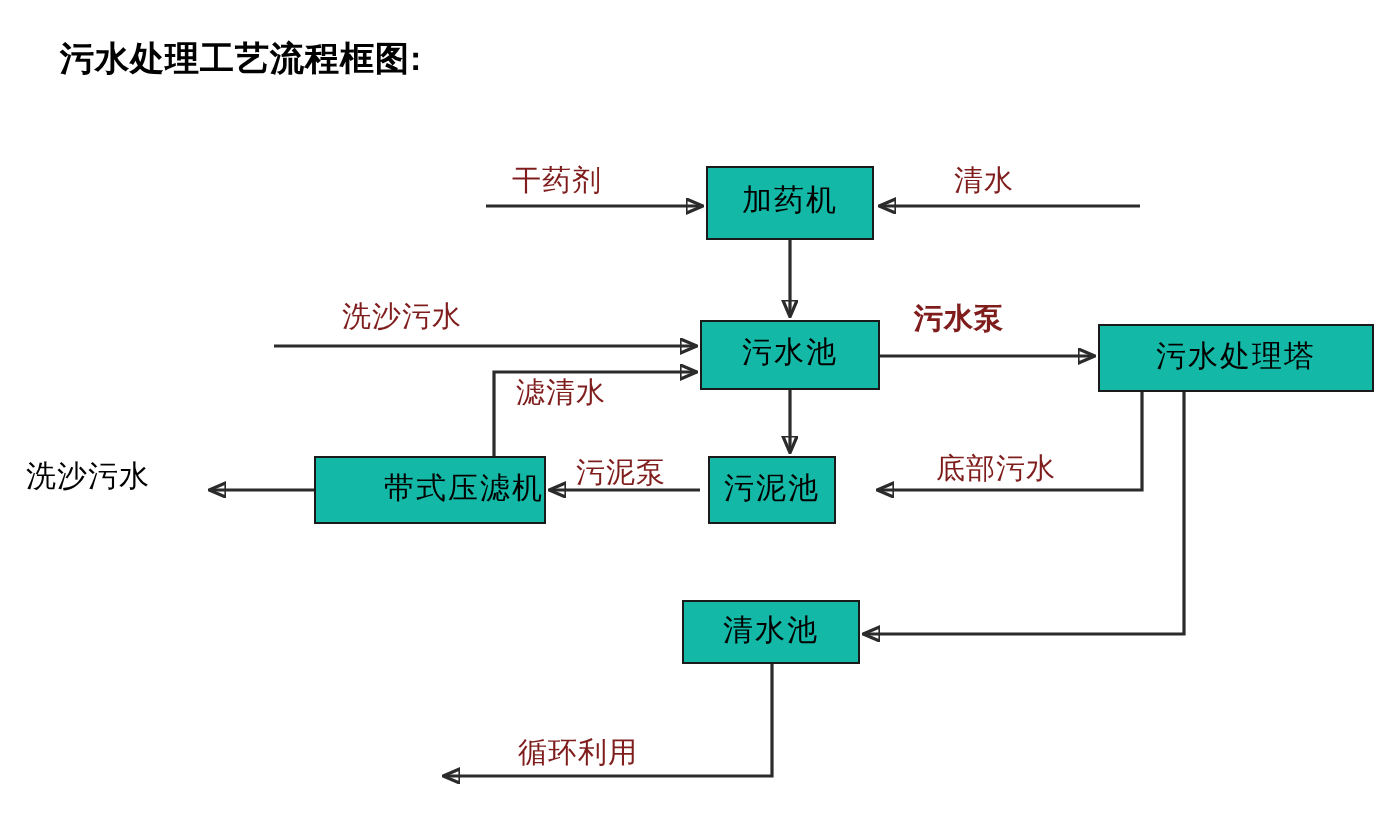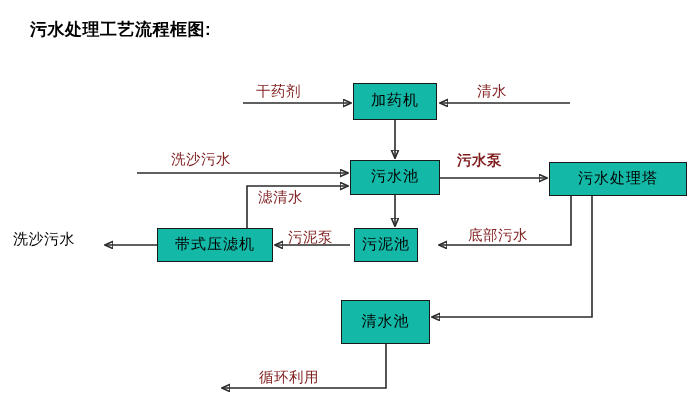--- a/index.html
+++ b/index.html
@@ -125,29 +125,29 @@
   </div>
 
   <div class="node" style="left:350px; top:160px; width:90px; height:35px;">
     <span>污水池</span>
   </div>
 
   <div class="node" style="left:549px; top:162px; width:138px; height:34px;">
     <span>污水处理塔</span>
   </div>
 
-  <div class="node" style="left:157px; top:228px; width:116px; height:34px;">
+  <div class="node" style="left:157px; top:228px; width:116px; height:34px;justify-content:flex-end;">
     <span>带式压滤机</span>
   </div>
 
   <div class="node" style="left:354px; top:228px; width:64px; height:34px;">
     <span>污泥池</span>
   </div>
 
-  <div class="node" style="left:341px; top:300px; width:89px; height:44px;">
+  <div class="node" style="left:341px; top:300px; width:89px; height:32px;">
     <span>清水池</span>
   </div>
 
   <div class="edge-label" style="left:256px; top:84px;">干药剂</div>
 
   <div class="edge-label" style="left:477px; top:84px;">清水</div>
 
   <div class="edge-label" style="left:171px; top:152px;">洗沙污水</div>
 
   <div class="edge-label" style="left:457px; top:153px;font-weight:bold;">污水泵</div>

